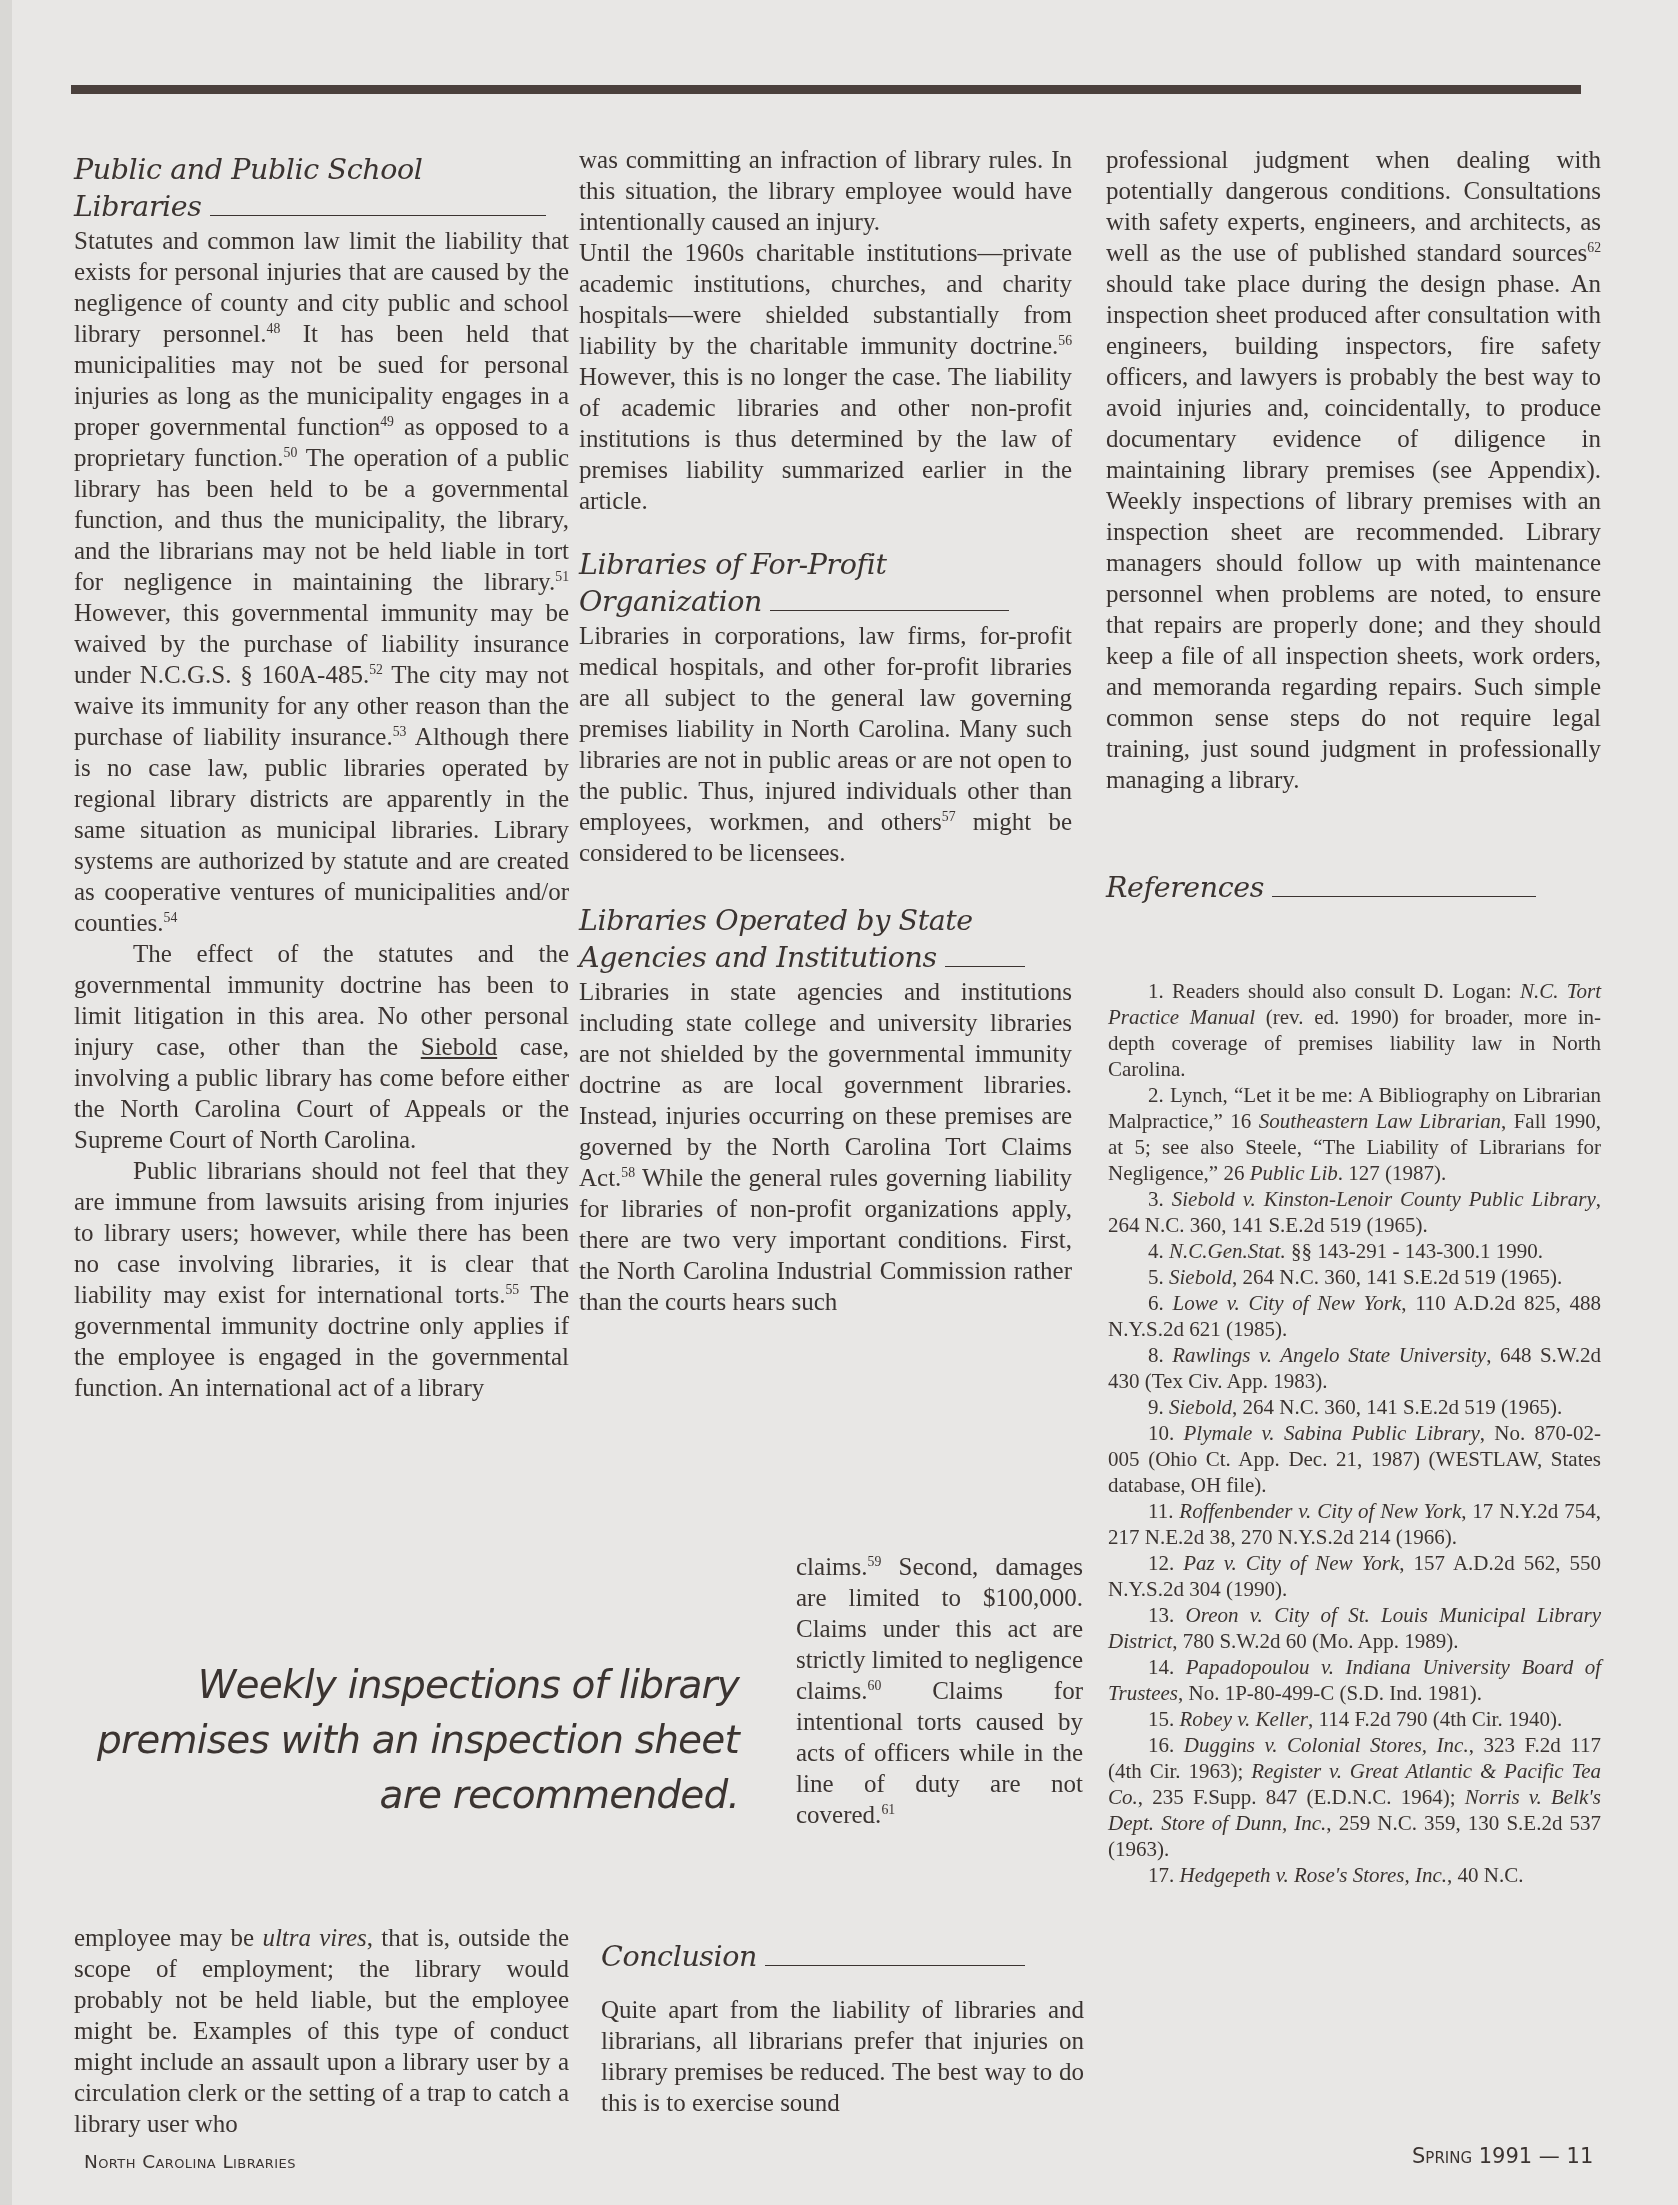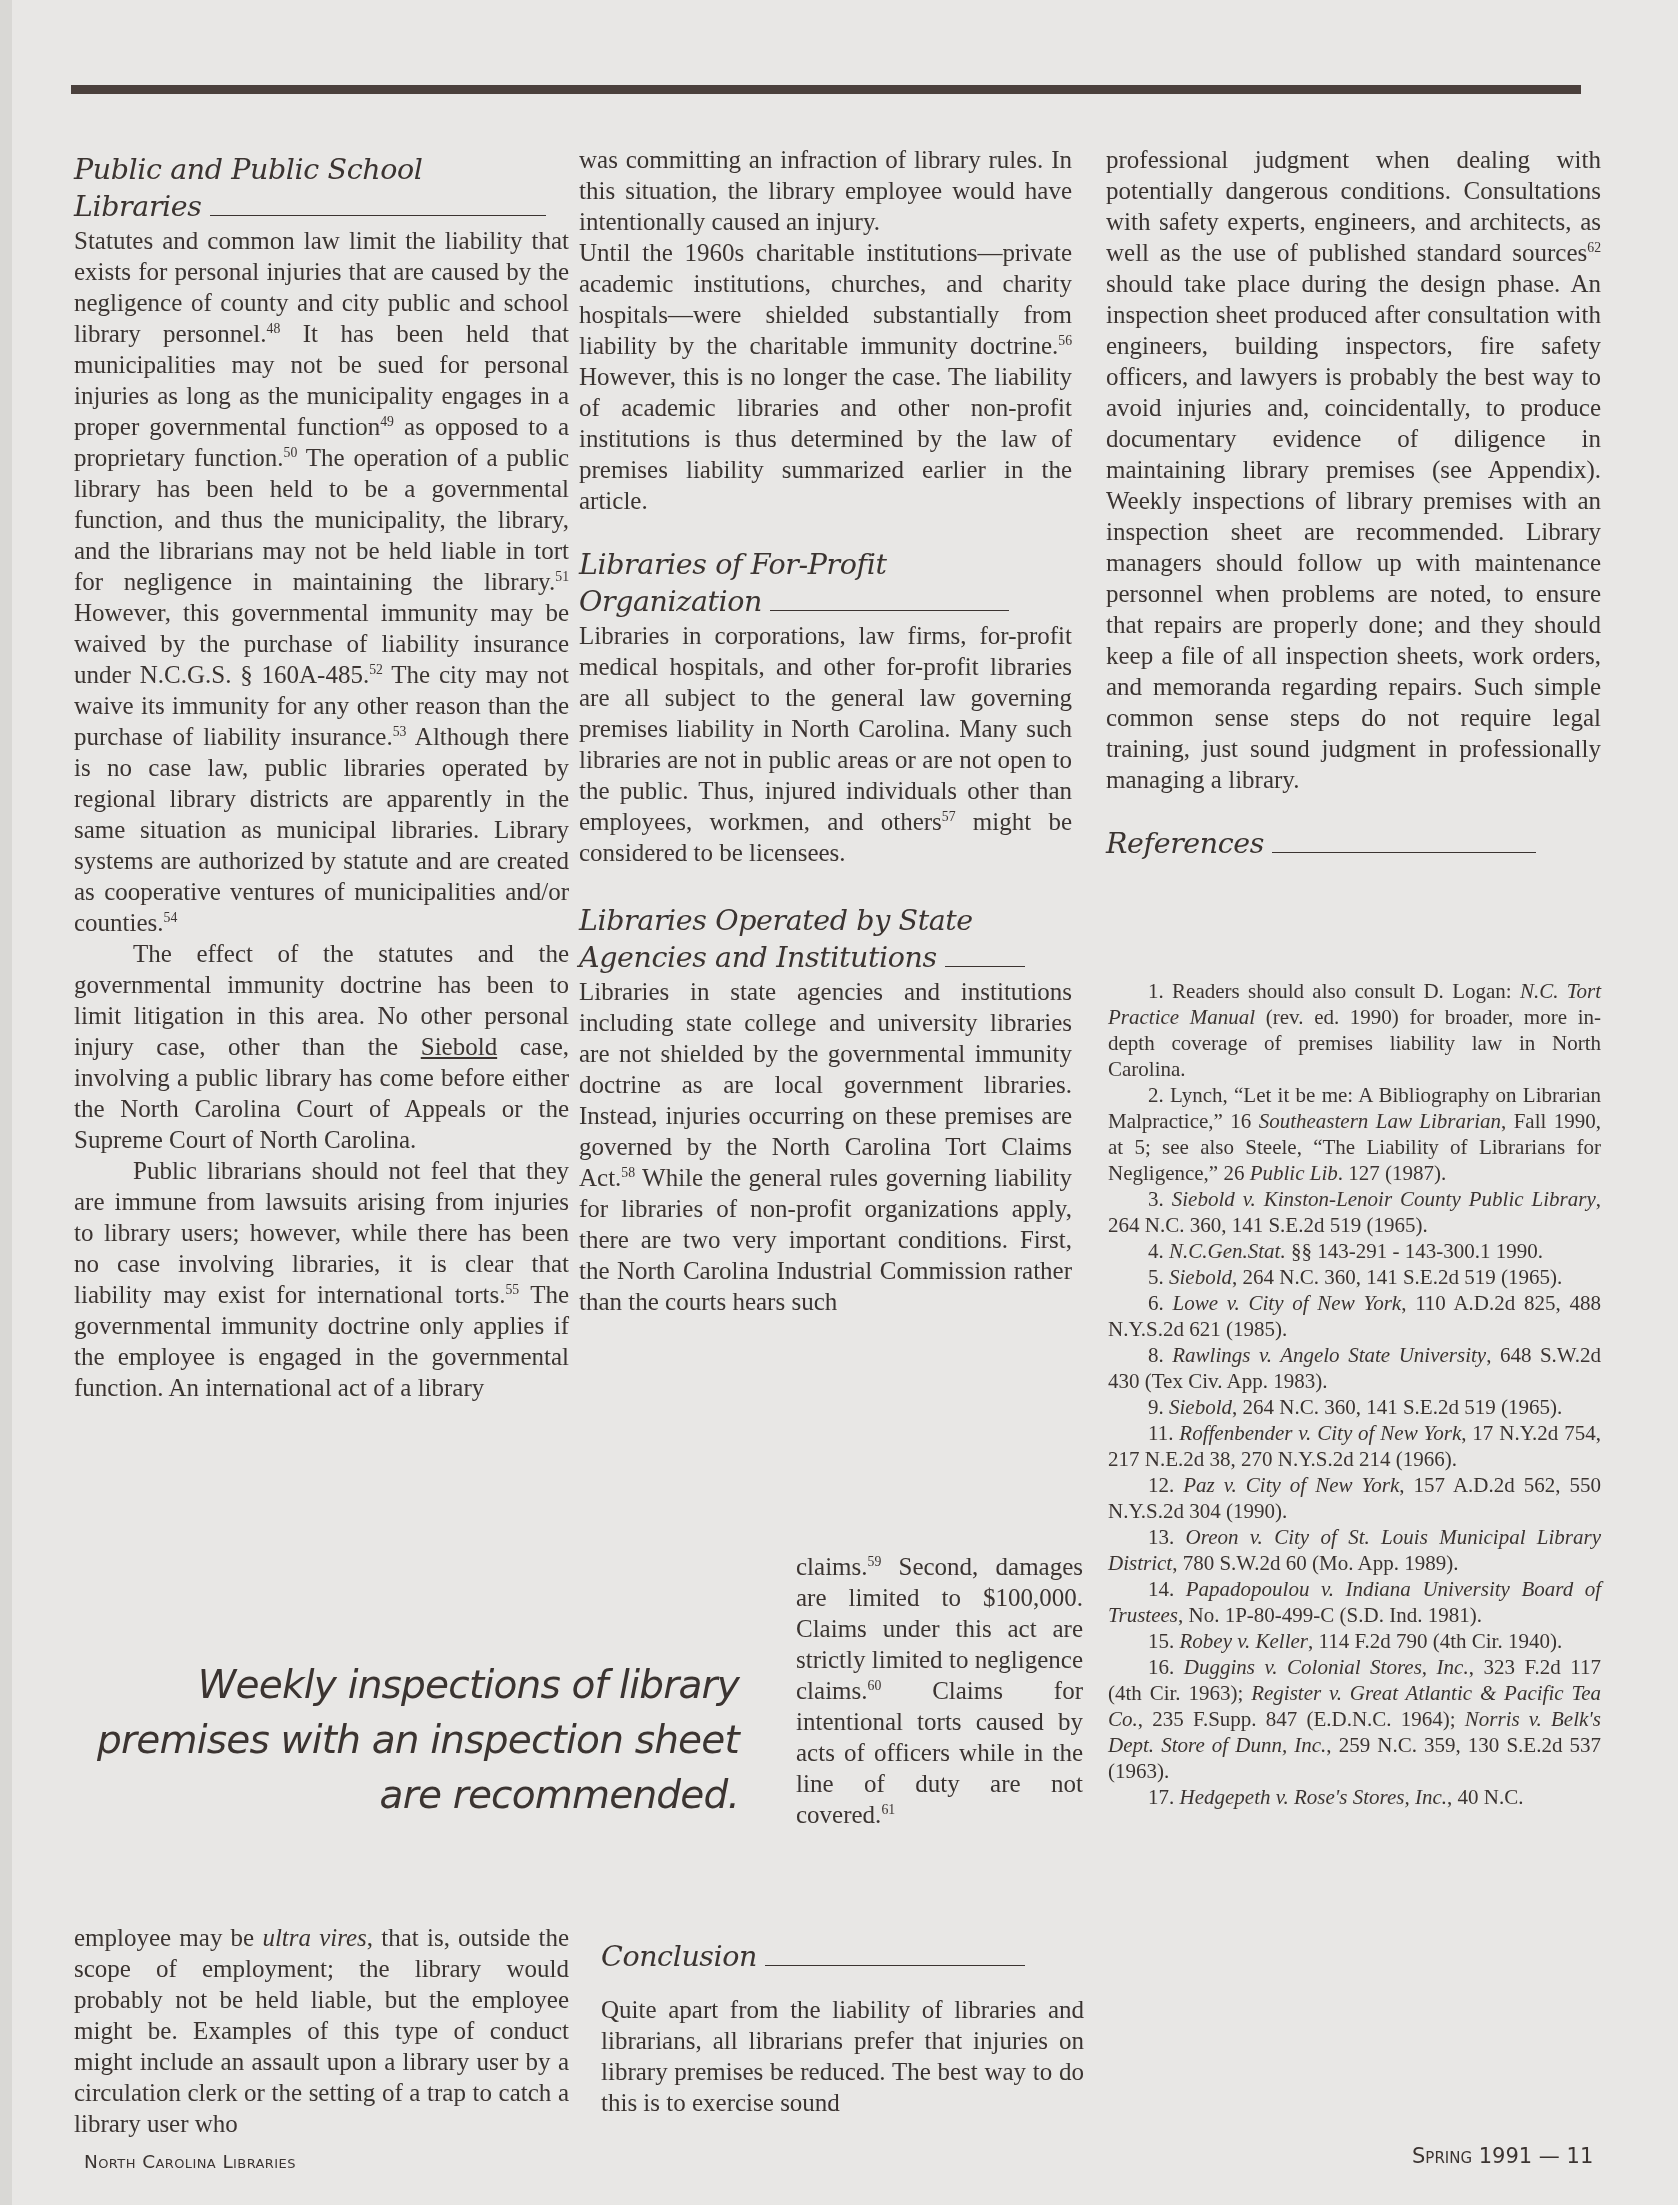--- a/index.html
+++ b/index.html
@@ -96,34 +96,35 @@
 
 <div class="col col-mid-conc">
   <h2 style="margin-bottom:18.5px">
     <span>Conclusion</span><span class="rule" style="width:260px"></span>
   </h2>
   <p>Quite apart from the liability of libraries and librarians, all librarians prefer that injuries on library premises be reduced. The best way to do this is to exercise sound</p>
 </div>
 
 <div class="col col-right">
   <p>professional judgment when dealing with potentially dangerous conditions. Consultations with safety experts, engineers, and architects, as well as the use of published standard sources<sup>62</sup> should take place during the design phase. An inspection sheet produced after consultation with engineers, building inspectors, fire safety officers, and lawyers is probably the best way to avoid injuries and, coincidentally, to produce documentary evidence of diligence in maintaining library premises (see Appendix). Weekly inspections of library premises with an inspection sheet are recommended. Library managers should follow up with maintenance personnel when problems are noted, to ensure that repairs are properly done; and they should keep a file of all inspection sheets, work orders, and memoranda regarding repairs. Such simple common sense steps do not require legal training, just sound judgment in professionally managing a library.</p>
-  <h2 style="margin-top:30px">
+  <h2 style="margin-top:74px">
     <span>References</span><span class="rule" style="width:264px"></span>
   </h2>
 </div>
 
 <div class="refs" id="refs">
     <p class="ref">1. Readers should also consult D. Logan: <i>N.C. Tort Practice Manual</i> (rev. ed. 1990) for broader, more in-depth coverage of premises liability law in North Carolina.</p>
     <p class="ref">2. Lynch, “Let it be me: A Bibliography on Librarian Malpractice,” 16 <i>Southeastern Law Librarian</i>, Fall 1990, at 5; see also Steele, “The Liability of Librarians for Negligence,” 26 <i>Public Lib</i>. 127 (1987).</p>
     <p class="ref">3. <i>Siebold v. Kinston-Lenoir County Public Library</i>, 264 N.C. 360, 141 S.E.2d 519 (1965).</p>
     <p class="ref">4. <i>N.C.Gen.Stat.</i> §§ 143-291 - 143-300.1 1990.</p>
     <p class="ref">5. <i>Siebold</i>, 264 N.C. 360, 141 S.E.2d 519 (1965).</p>
     <p class="ref">6. <i>Lowe v. City of New York</i>, 110 A.D.2d 825, 488 N.Y.S.2d 621 (1985).</p>
     <p class="ref">8. <i>Rawlings v. Angelo State University</i>, 648 S.W.2d 430 (Tex Civ. App. 1983).</p>
     <p class="ref">9. <i>Siebold</i>, 264 N.C. 360, 141 S.E.2d 519 (1965).</p>
+    <p class="ref">10. <i>Plymale v. Sabina Public Library</i>, No. 870-02-005 (Ohio Ct. App. Dec. 21, 1987) (WESTLAW, States database, OH file).</p>
     <p class="ref">11. <i>Roffenbender v. City of New York</i>, 17 N.Y.2d 754, 217 N.E.2d 38, 270 N.Y.S.2d 214 (1966).</p>
     <p class="ref">12. <i>Paz v. City of New York</i>, 157 A.D.2d 562, 550 N.Y.S.2d 304 (1990).</p>
     <p class="ref">13. <i>Oreon v. City of St. Louis Municipal Library District</i>, 780 S.W.2d 60 (Mo. App. 1989).</p>
     <p class="ref">14. <i>Papadopoulou v. Indiana University Board of Trustees</i>, No. 1P-80-499-C (S.D. Ind. 1981).</p>
     <p class="ref">15. <i>Robey v. Keller</i>, 114 F.2d 790 (4th Cir. 1940).</p>
     <p class="ref">16. <i>Duggins v. Colonial Stores, Inc.</i>, 323 F.2d 117 (4th Cir. 1963); <i>Register v. Great Atlantic &amp; Pacific Tea Co.</i>, 235 F.Supp. 847 (E.D.N.C. 1964); <i>Norris v. Belk's Dept. Store of Dunn, Inc.</i>, 259 N.C. 359, 130 S.E.2d 537 (1963).</p>
     <p class="ref">17. <i>Hedgepeth v. Rose's Stores, Inc.</i>, 40 N.C.</p>
   </div>
 
 <div class="footer-left">North Carolina Libraries</div>

